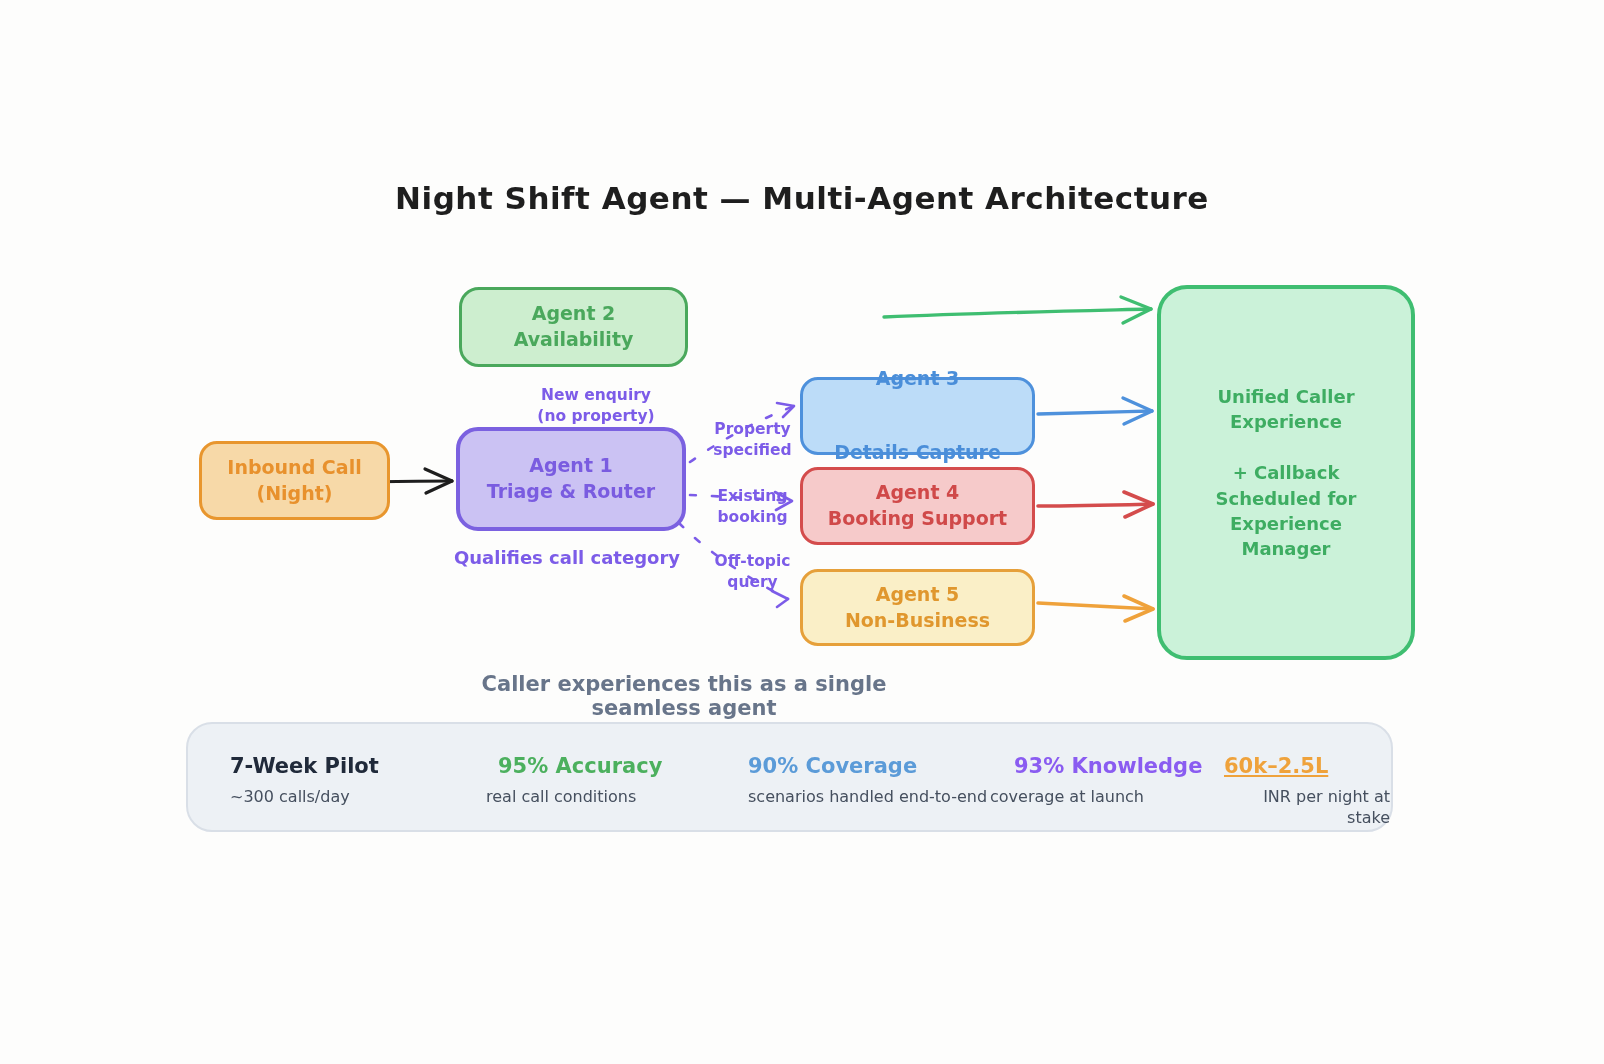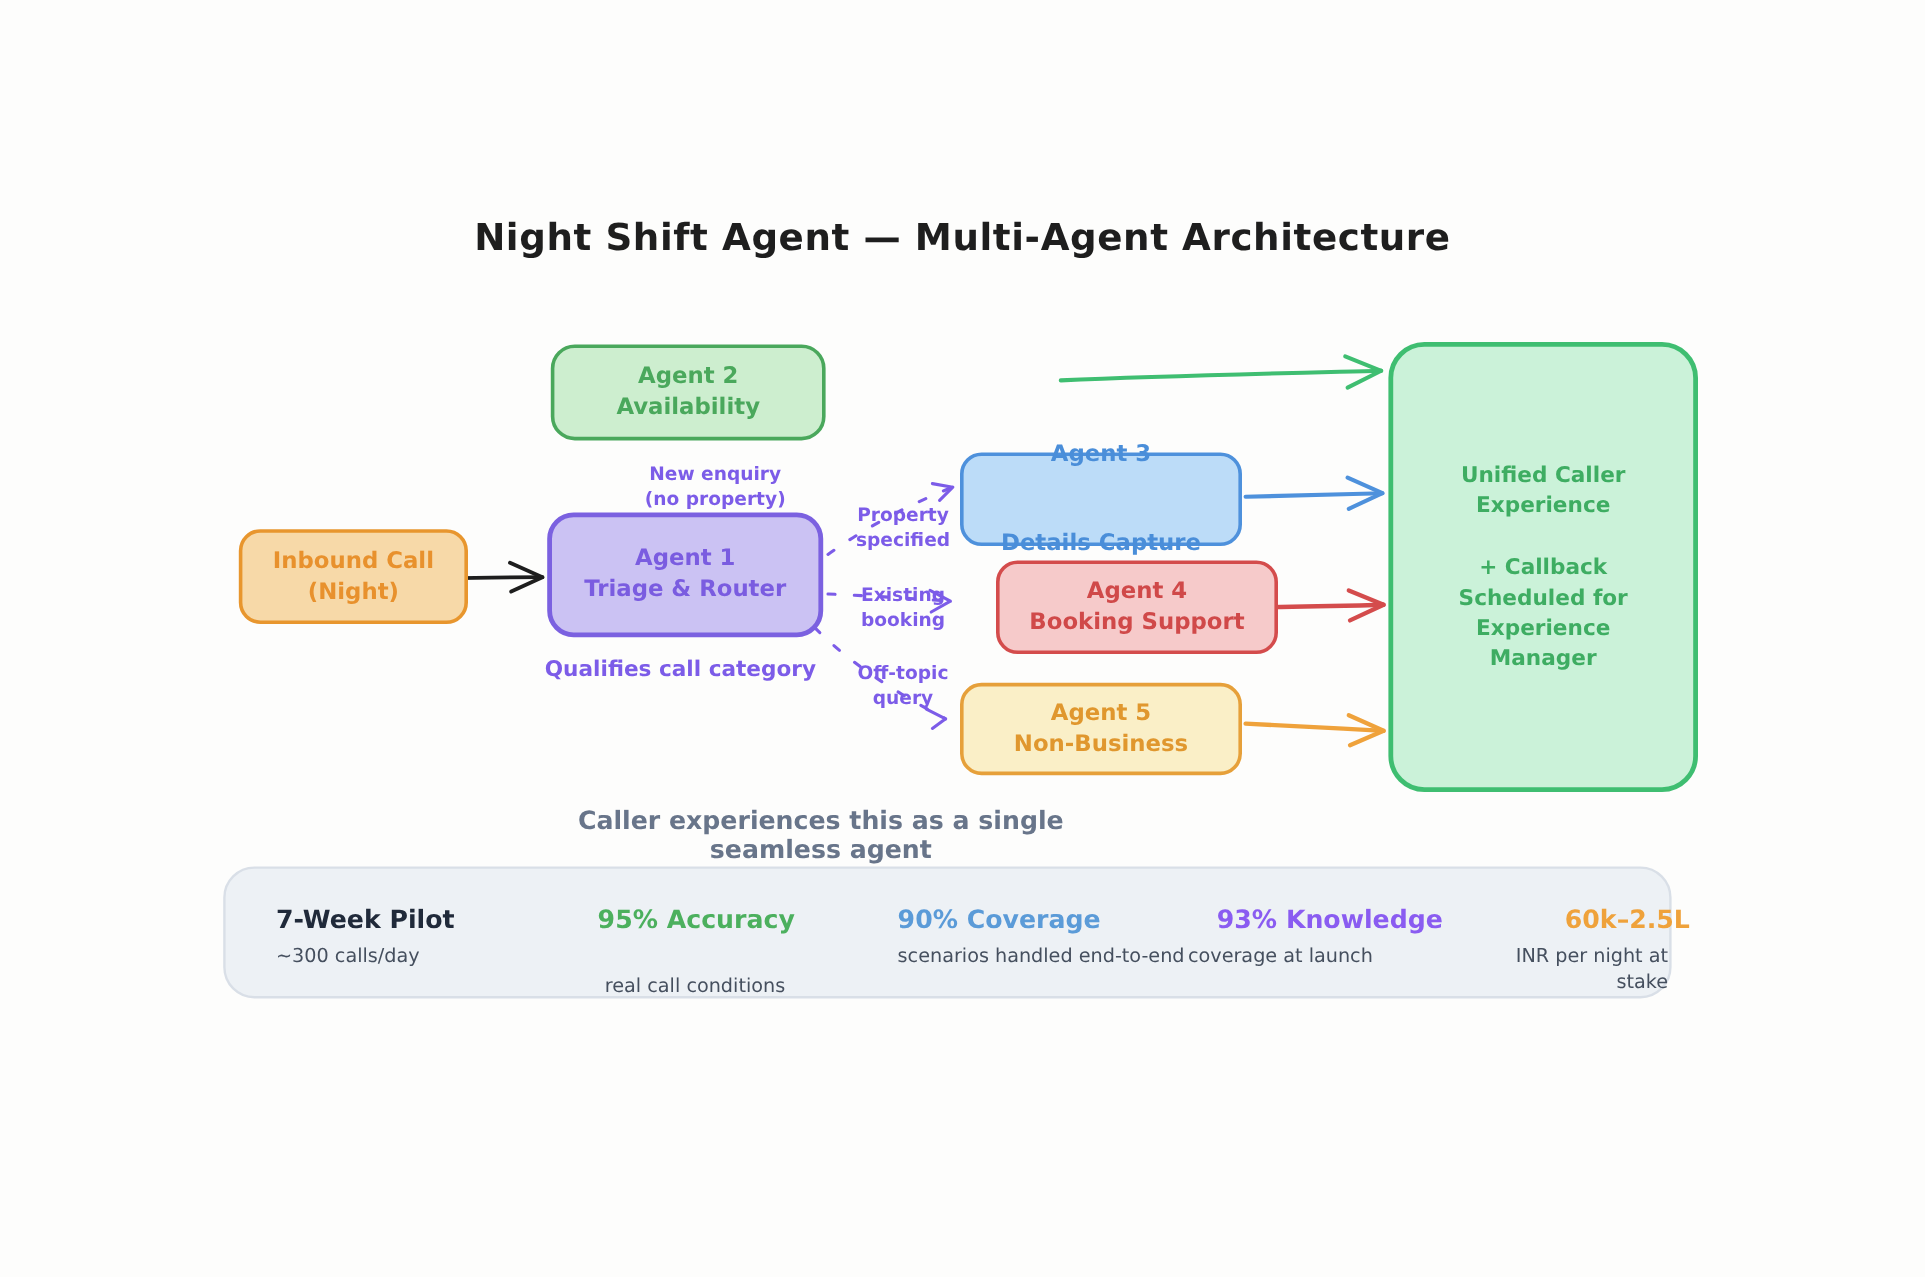--- a/index.html
+++ b/index.html
@@ -69,21 +69,20 @@
     font-size: 19px;
     gap: 48px;
   }
   .node-agent4 {
     left: 800px; top: 467px; width: 235px; height: 78px;
     background: var(--red-fill, #f6caca);
     border: 3.5px solid var(--red-stroke, #d44c4c);
     border-radius: 18px;
     color: var(--red-text, #d04949);
     font-size: 19px;
-    margin-left: 30px;
   }
   .node-agent5 {
     left: 800px; top: 569px; width: 235px; height: 77px;
     background: var(--yellow-fill, #faefc7);
     border: 3.5px solid var(--yellow-stroke, #e6a03a);
     border-radius: 18px;
     color: var(--yellow-text, #e0972e);
     font-size: 19px;
   }
   .node-unified {
@@ -141,26 +140,26 @@
     top: 63px;
     font-size: 16px;
     font-weight: 500;
     color: var(--stat-sub, #454f5e);
     white-space: nowrap;
     line-height: 1.3;
   }
   .stat-c1-title { left: 42px;  color: var(--stat-dark,  #202a3a); }
   .stat-c1-sub   { left: 42px; }
   .stat-c2-title { left: 310px; color: var(--stat-green, #4cb05e); }
-  .stat-c2-sub   { left: 316px; margin-top: 25px; }
+  .stat-c2-sub   { left: 298px; }
   .stat-c3-title { left: 560px; color: var(--stat-blue,  #5b9bd8); }
   .stat-c3-sub   { left: 560px; }
   .stat-c4-title { left: 826px; color: var(--stat-purple,#8a5cf1); }
   .stat-c4-sub   { left: 802px; }
-  .stat-c5-title { left: 1116px; color: var(--stat-orange,#efa23b); }
+  .stat-c5-title { left: 1036px; color: var(--stat-orange,#efa23b); text-decoration: underline; }
   .stat-c5-sub   { left: 1052px; width: 150px; white-space: normal; text-align: right; }
 
   
   svg.edges { position: absolute; left: 0; top: 0; pointer-events: none; }
   svg.edges path { fill: none; stroke-linecap: round; stroke-linejoin: round; }
   .e-black  { stroke: var(--ink, #1e1e1e);          stroke-width: 3.2; }
   .e-green  { stroke: var(--mint-stroke, #3fbe71);  stroke-width: 3.4; }
   .e-blue   { stroke: var(--blue-stroke, #4e91dc);  stroke-width: 3.4; }
   .e-red    { stroke: var(--red-stroke, #d44c4c);   stroke-width: 3.6; }
   .e-orange { stroke: var(--stat-orange, #efa23b);  stroke-width: 3.6; }

